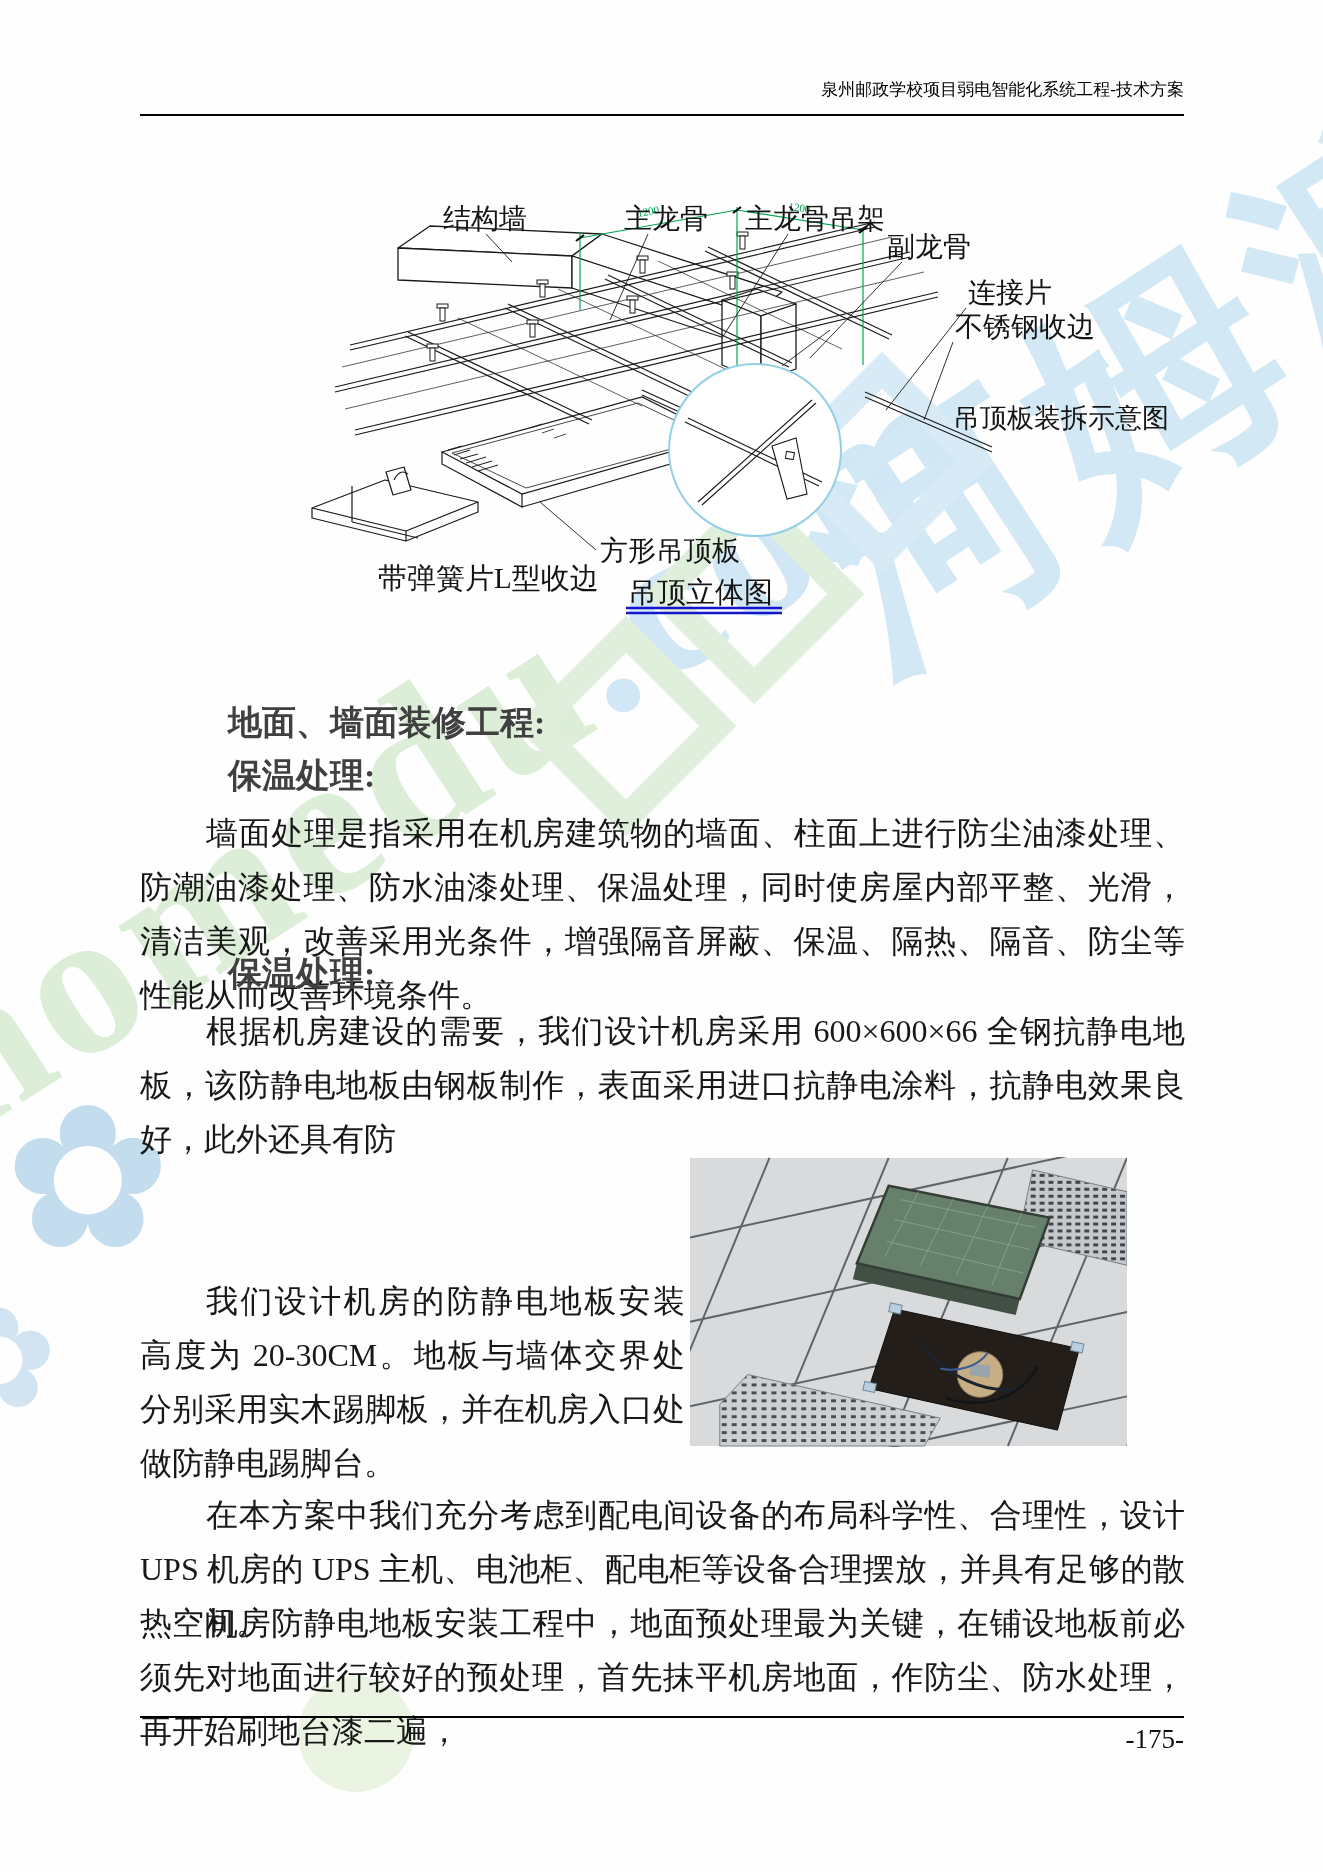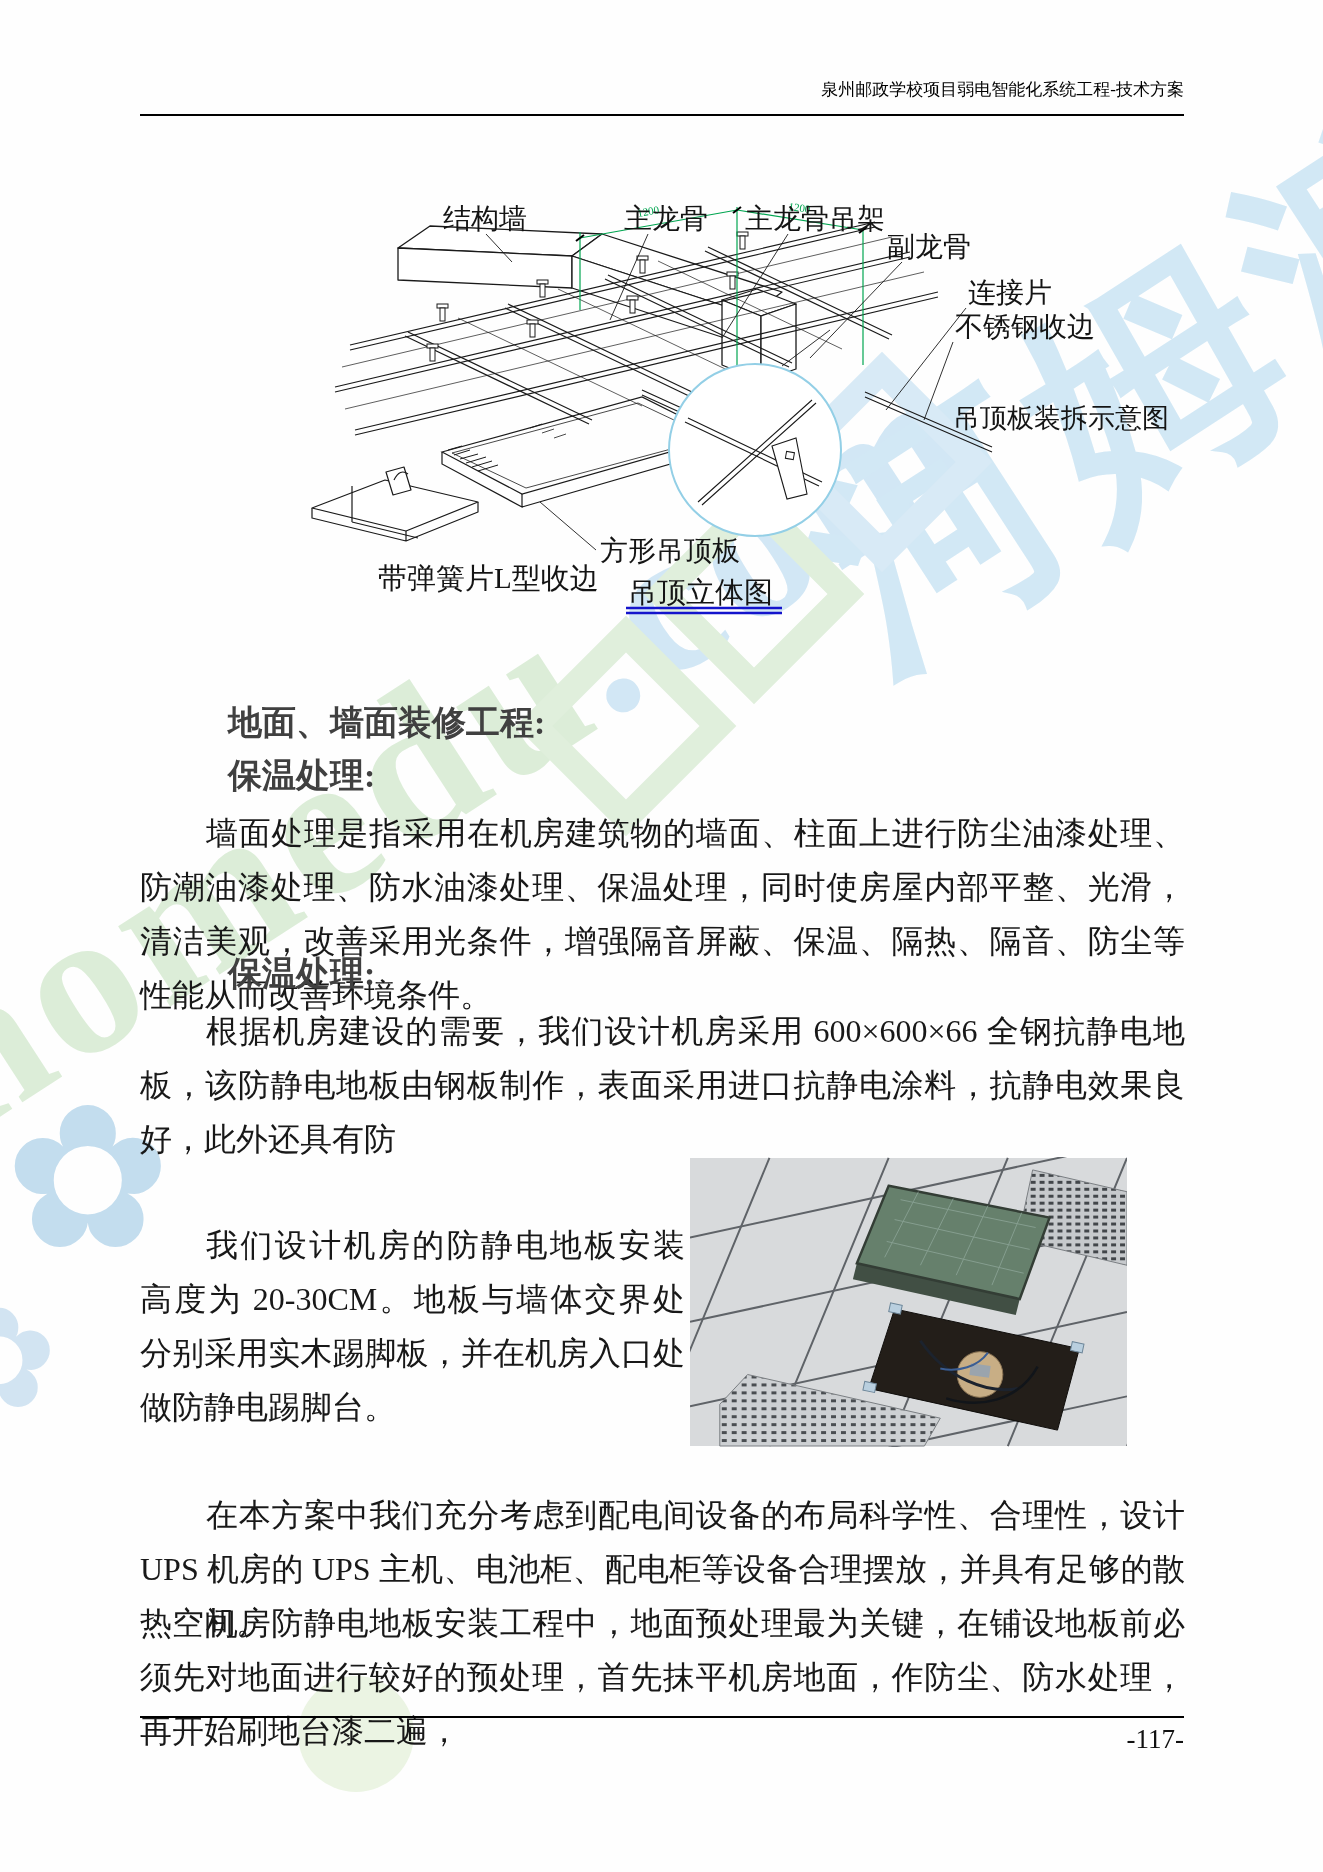--- a/index.html
+++ b/index.html
@@ -30,21 +30,21 @@
   .page-num{position:absolute;top:1724px;right:139px;font-size:27px;color:#111;}
   .diagram{position:absolute;left:290px;top:150px;width:900px;height:466px;}
   h2.doc{position:absolute;left:228px;margin:0;font-size:34px;font-weight:bold;color:#404040;}
   .h-main{top:700px;} .h-wall{top:753px;} .h-floor{top:951px;}
   p.body{position:absolute;left:140px;margin:0;font-size:32px;line-height:54px;
          text-align:justify;color:#181818;}
   p.ind{text-indent:66px;}
   .p-wallproc{top:806px;width:1045px;}
   .p-floor1{top:1004px;width:1045px;}
   .p-wrap1{top:1112px;width:545px;}
-  .p-wrap2{top:1218px;width:545px;}
+  .p-wrap2{top:1274px;width:545px;}
   .p-ups{top:1488px;width:1045px;}
   .p-install{top:1596px;width:1045px;}
   .photo{position:absolute;left:690px;top:1157px;width:437px;height:290px;}
   svg text{font-family:"Liberation Serif","DejaVu Serif",serif;}
 </style>
 </head>
 <body>
 
 <div class="page">
 
@@ -229,15 +229,15 @@
           <path d="M350,210 C330,246 290,252 258,242" stroke="#11151a" stroke-width="2.5" fill="none"></path>
           <path d="M300,196 C290,210 270,216 252,212" stroke="#3a5d93" stroke-width="2" fill="none"></path>
           <rect x="201" y="147" width="12" height="9" fill="#b9cfdf" stroke="#6d8699" transform="rotate(12 207 151)"></rect>
           <rect x="384" y="186" width="12" height="9" fill="#b9cfdf" stroke="#6d8699" transform="rotate(12 390 190)"></rect>
           <rect x="175" y="226" width="12" height="9" fill="#b9cfdf" stroke="#6d8699" transform="rotate(12 181 230)"></rect>
         </g>
       </svg>
     </div>
 
     <div class="ftr-rule"></div>
-    <div class="page-num">-117-</div>
+    <div class="page-num">-175-</div>
   </div>
 </div>
 
 </body></html>

